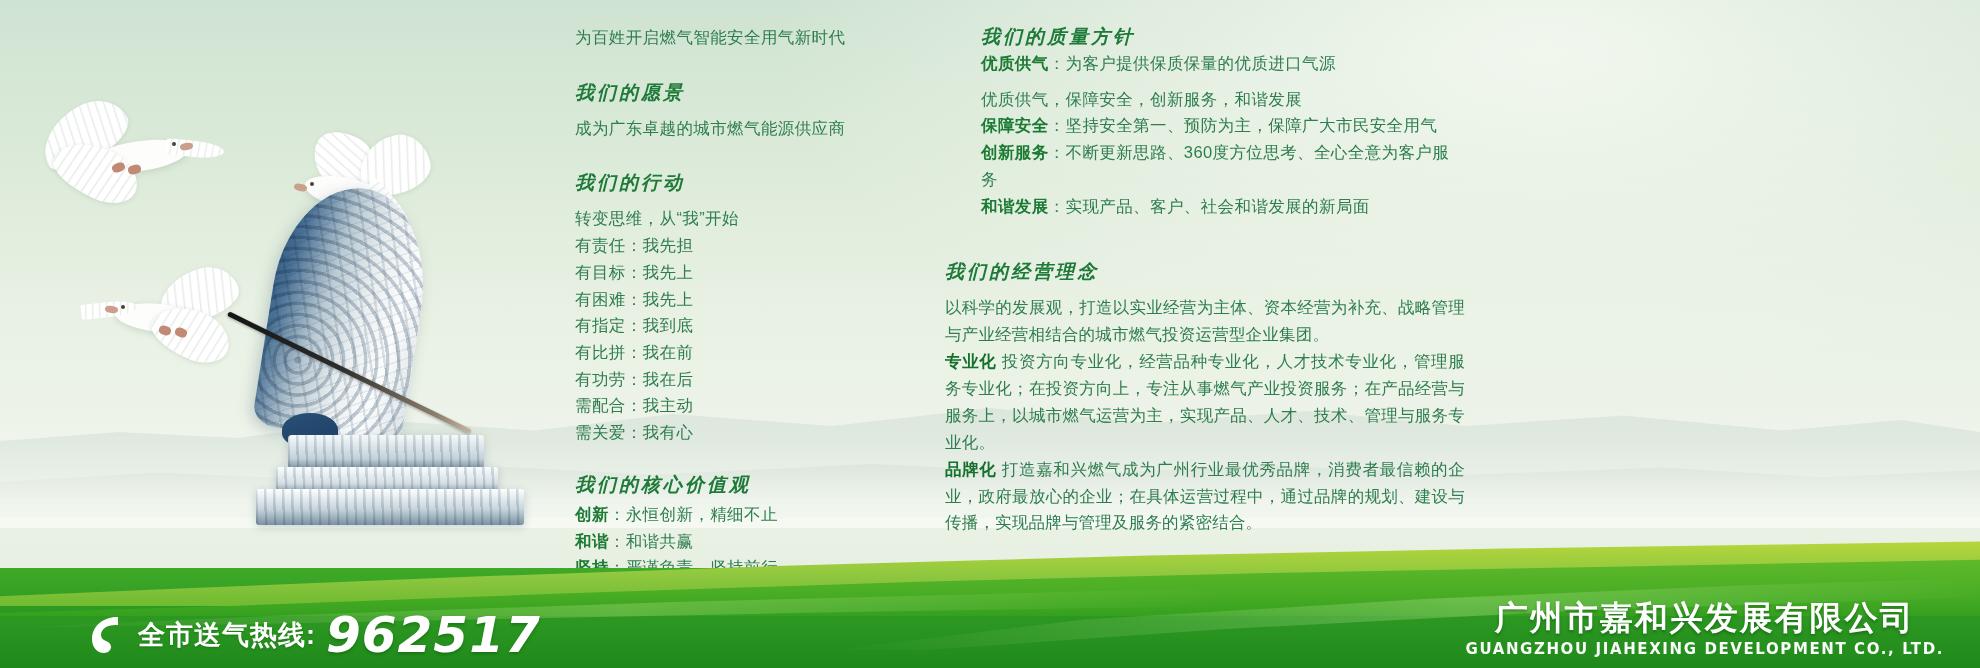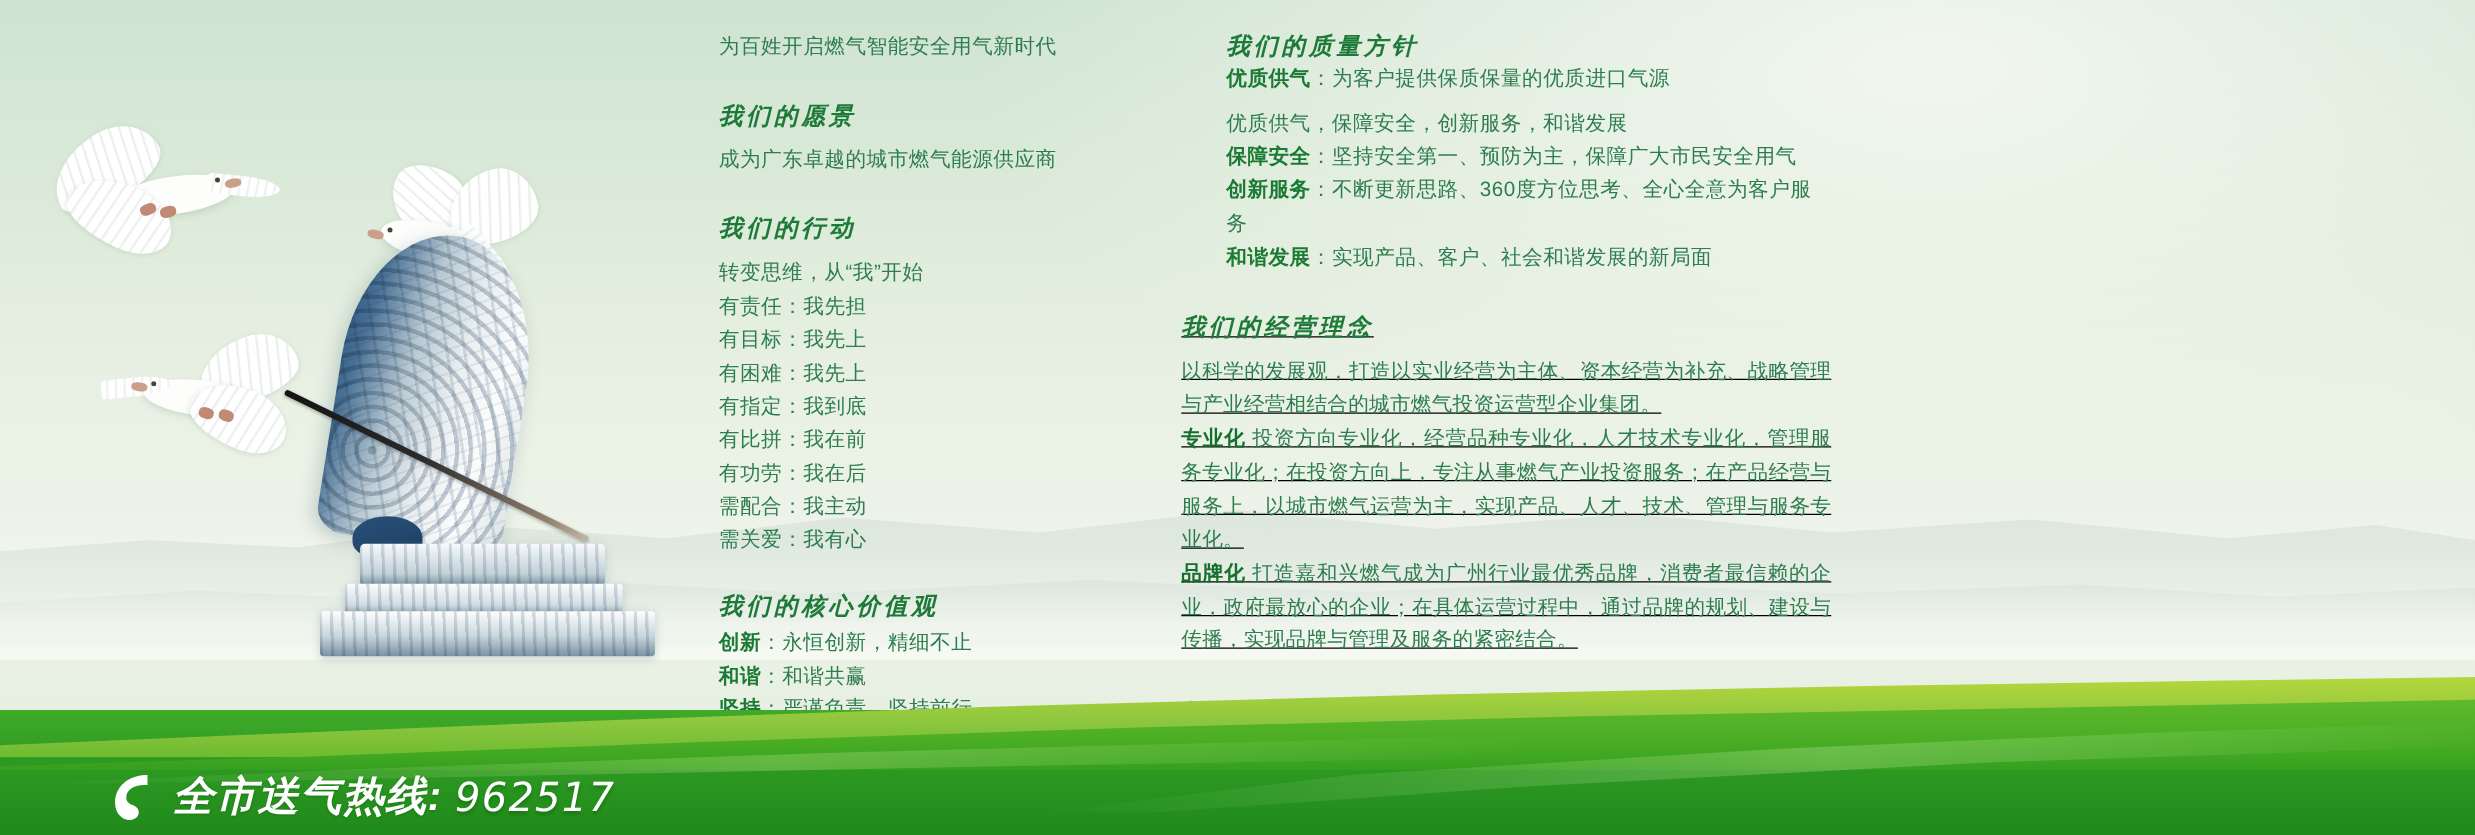--- a/index.html
+++ b/index.html
@@ -85,23 +85,23 @@
     background:linear-gradient(110deg,rgba(255,255,255,.00) 0%,rgba(190,230,140,.55) 32%,rgba(255,255,255,.0) 62%);
     clip-path:polygon(0% 100%,14% 80%,34% 58%,56% 40%,76% 28%,100% 18%,100% 46%,70% 60%,40% 76%,12% 94%,0% 100%);}
   .sheen{position:absolute;right:0;bottom:18px;width:58%;height:80px;opacity:.35;
     background:linear-gradient(100deg,rgba(255,255,255,0) 0%,rgba(215,245,180,.75) 55%,rgba(255,255,255,0) 100%);
     clip-path:polygon(0% 100%,22% 62%,52% 36%,78% 20%,100% 10%,100% 34%,66% 50%,34% 74%,8% 100%);}
 
   
   #hotline{position:absolute;left:88px;bottom:8px;display:flex;align-items:center;gap:10px;}
   #hotline .phone{width:40px;height:44px;position:relative;}
   #hotline .phone svg{display:block;}
-  .hot-label{color:#ffffff;font-size:33px;font-weight:bold;letter-spacing:1px;
-    font-style:italic;text-shadow:0 1px 2px rgba(0,70,0,.35);}
-  .hot-num{color:#ffffff;font-size:32px;font-weight:normal;font-style:italic;letter-spacing:1px;
+  .hot-label{color:#ffffff;font-size:27px;font-weight:bold;letter-spacing:1px;
+    text-shadow:0 1px 2px rgba(0,70,0,.35);}
+  .hot-num{color:#ffffff;font-size:50px;font-weight:bold;font-style:italic;letter-spacing:1px;
     font-family:"DejaVu Sans",sans-serif;line-height:1;text-shadow:0 2px 3px rgba(0,70,0,.35);}
 
   
   #company{position:absolute;right:36px;bottom:10px;text-align:center;}
   .cn-name{color:#ffffff;font-size:33px;font-weight:bold;letter-spacing:2px;line-height:1.12;
     text-shadow:0 2px 3px rgba(0,60,0,.4);}
   .en-name{color:#ffffff;font-size:15px;font-weight:bold;letter-spacing:1.6px;margin-top:3px;
     font-family:"DejaVu Sans",sans-serif;opacity:.97;}
 
   
@@ -210,21 +210,21 @@
 
     <div class="blk" style="margin-top:24px;margin-left:36px;">
       <div class="hd">我们的质量方针</div>
       <div class="ln"><b>优质供气</b>：<span>为客户提供保质保量的优质进口气源</span></div>
       <div class="ln" style="margin-top:9px;">优质供气，保障安全，创新服务，和谐发展</div>
       <div class="ln"><b>保障安全</b>：<span>坚持安全第一、预防为主，保障广大市民安全用气</span></div>
       <div class="ln"><b>创新服务</b>：<span>不断更新思路、360度方位思考、全心全意为客户服务</span></div>
       <div class="ln"><b>和谐发展</b>：<span>实现产品、客户、社会和谐发展的新局面</span></div>
     </div>
 
-    <div class="blk" style="margin-top:30px;text-decoration:underline;">
+    <div class="blk" style="margin-top:40px;">
       <div class="hd">我们的经营理念</div>
       <div class="para" style="margin-top:9px;">以科学的发展观，打造以实业经营为主体、资本经营为补充、战略管理与产业经营相结合的城市燃气投资运营型企业集团。</div>
       <div class="para"><b>专业化</b> <span>投资方向专业化，经营品种专业化，人才技术专业化，管理服务专业化；在投资方向上，专注从事燃气产业投资服务；在产品经营与服务上，以城市燃气运营为主，实现产品、人才、技术、管理与服务专业化。</span></div>
       <div class="para"><b>品牌化</b> <span>打造嘉和兴燃气成为广州行业最优秀品牌，消费者最信赖的企业，政府最放心的企业；在具体运营过程中，通过品牌的规划、建设与传播，实现品牌与管理及服务的紧密结合。</span></div>
     </div>
 
     <div class="blk" style="margin-top:30px;">
       <div class="ln" style="margin-top:9px;">安全供气  追求卓越   创新发展    和谐共进</div>
     </div>
   </div>
@@ -240,15 +240,19 @@
         <svg width="40" height="44" viewBox="0 0 40 44" aria-hidden="true">
           <path d="M30 4 C14 4 4 14 4 26 C4 34 9 40 16 40 C20 40 23 37 23 34 C23 31 21 29 18 28
                    C15 27 13 25 13 22 C13 16 19 12 27 12 L30 12 Z" fill="#ffffff"></path>
           <path d="M29 5 C16 6 7 15 7 25 C7 31 10 35 14 36" fill="none" stroke="#ffffff" stroke-width="2"></path>
         </svg>
       </span>
       <span class="hot-label">全市送气热线:</span>
       <span class="hot-num">962517</span>
     </div>
 
+    <div id="company">
+      <div class="cn-name">广州市嘉和兴发展有限公司</div>
+      <div class="en-name">GUANGZHOU JIAHEXING DEVELOPMENT CO., LTD.</div>
+    </div>
   </div>
 
 </div>
 
 </body></html>

